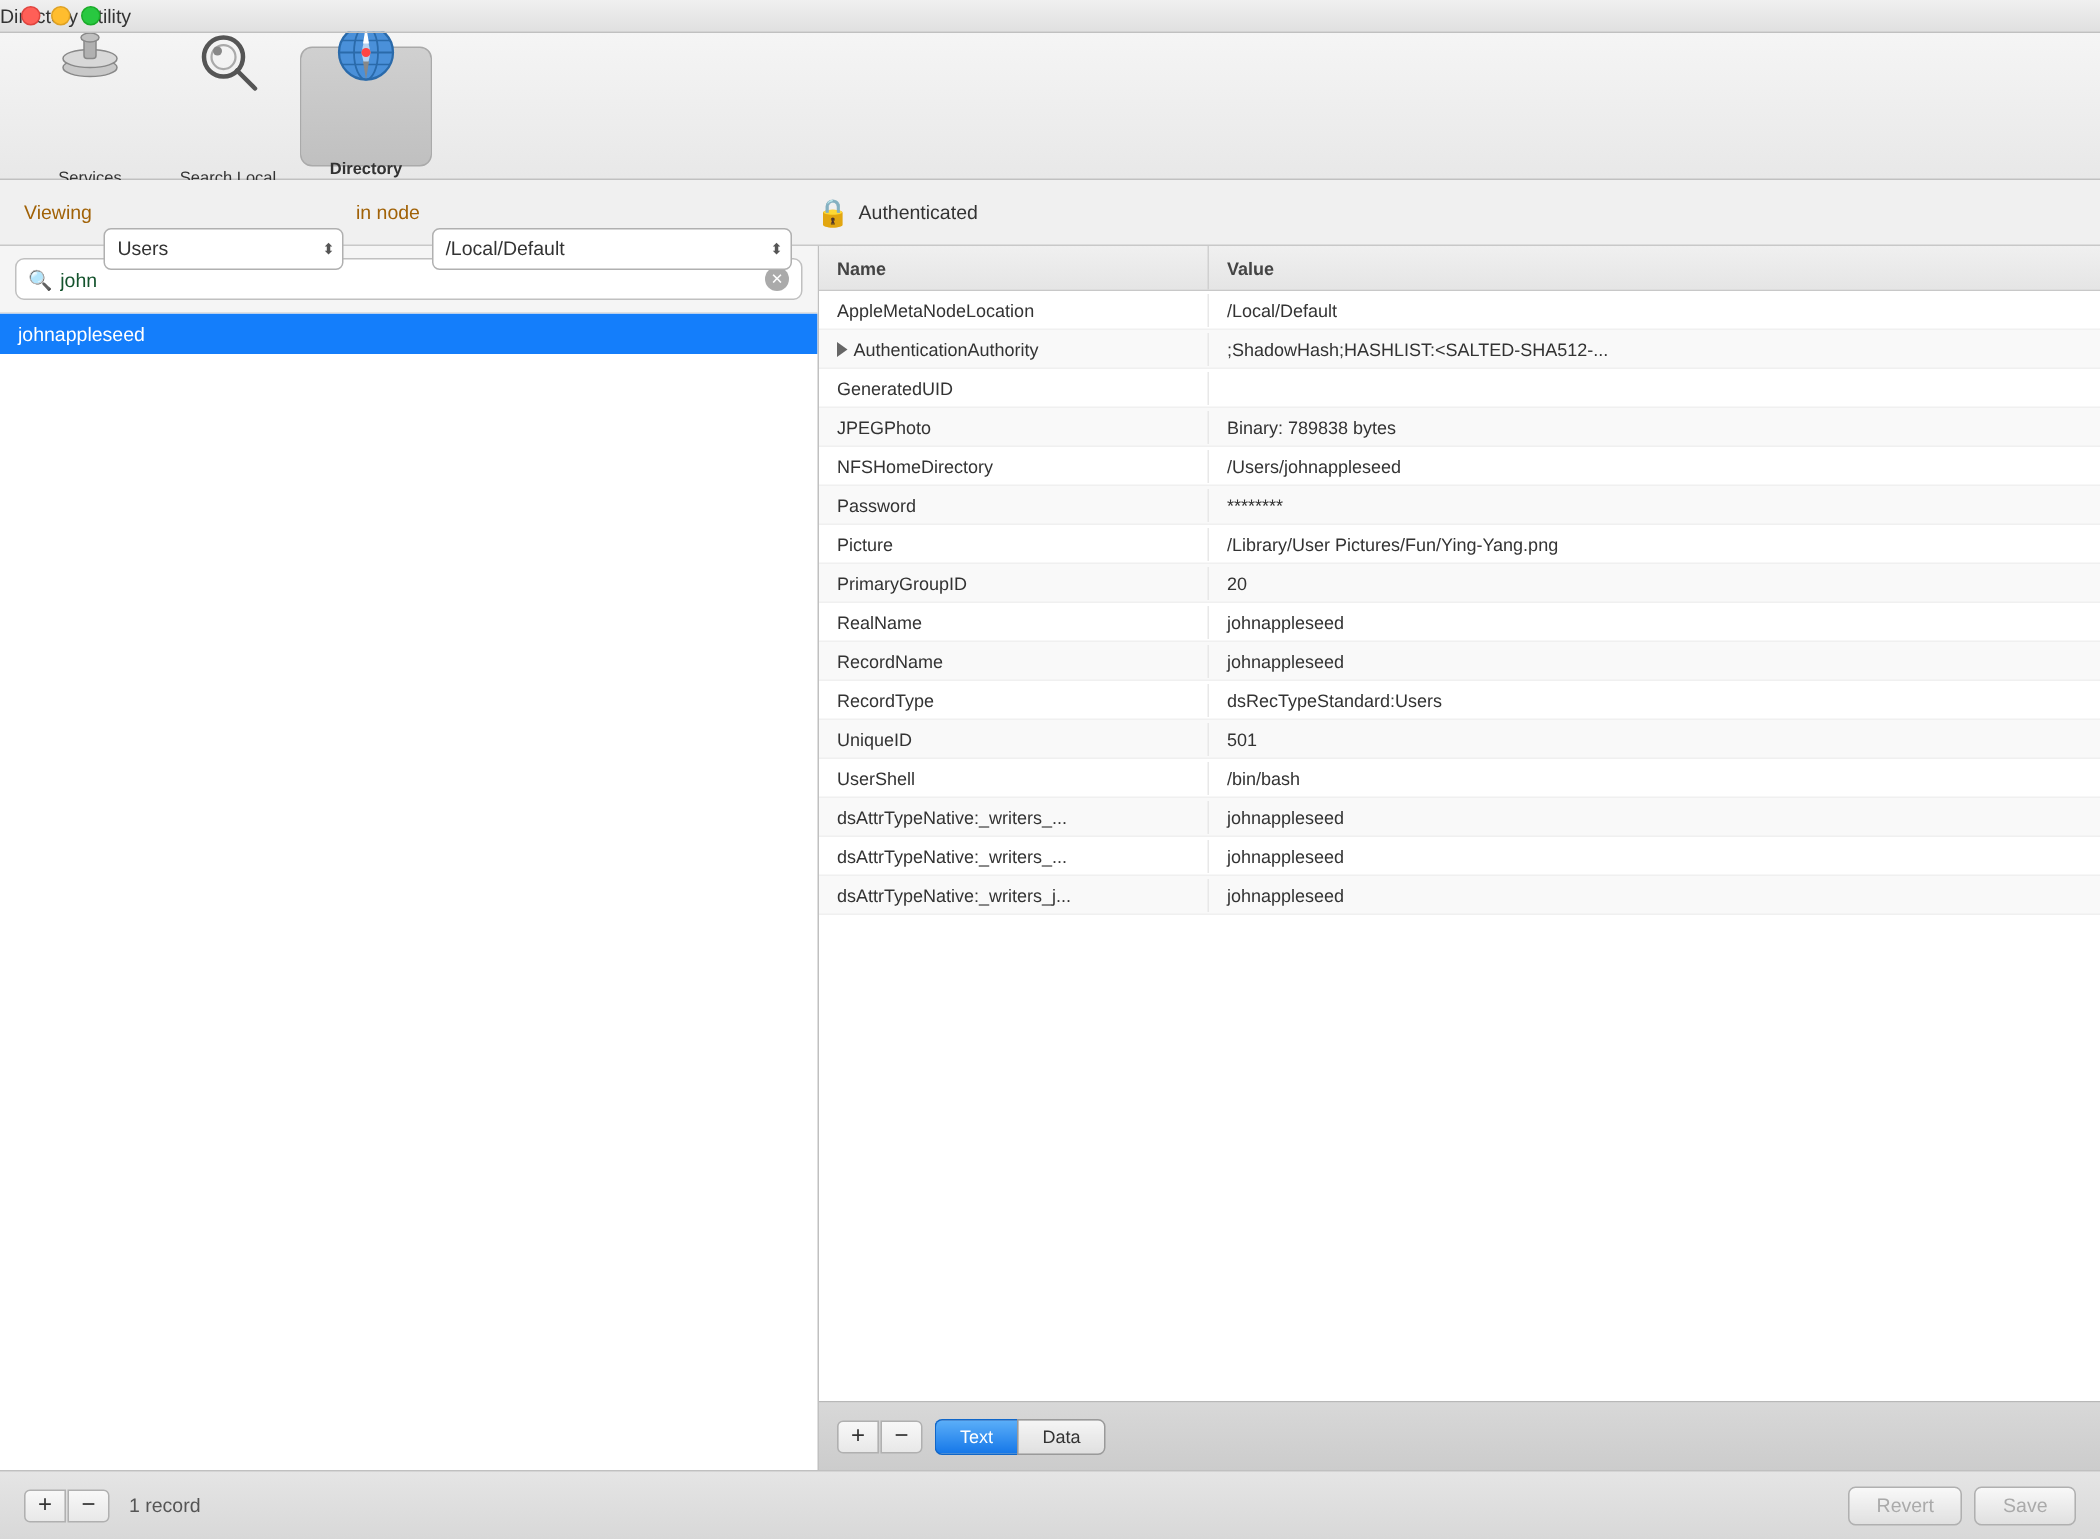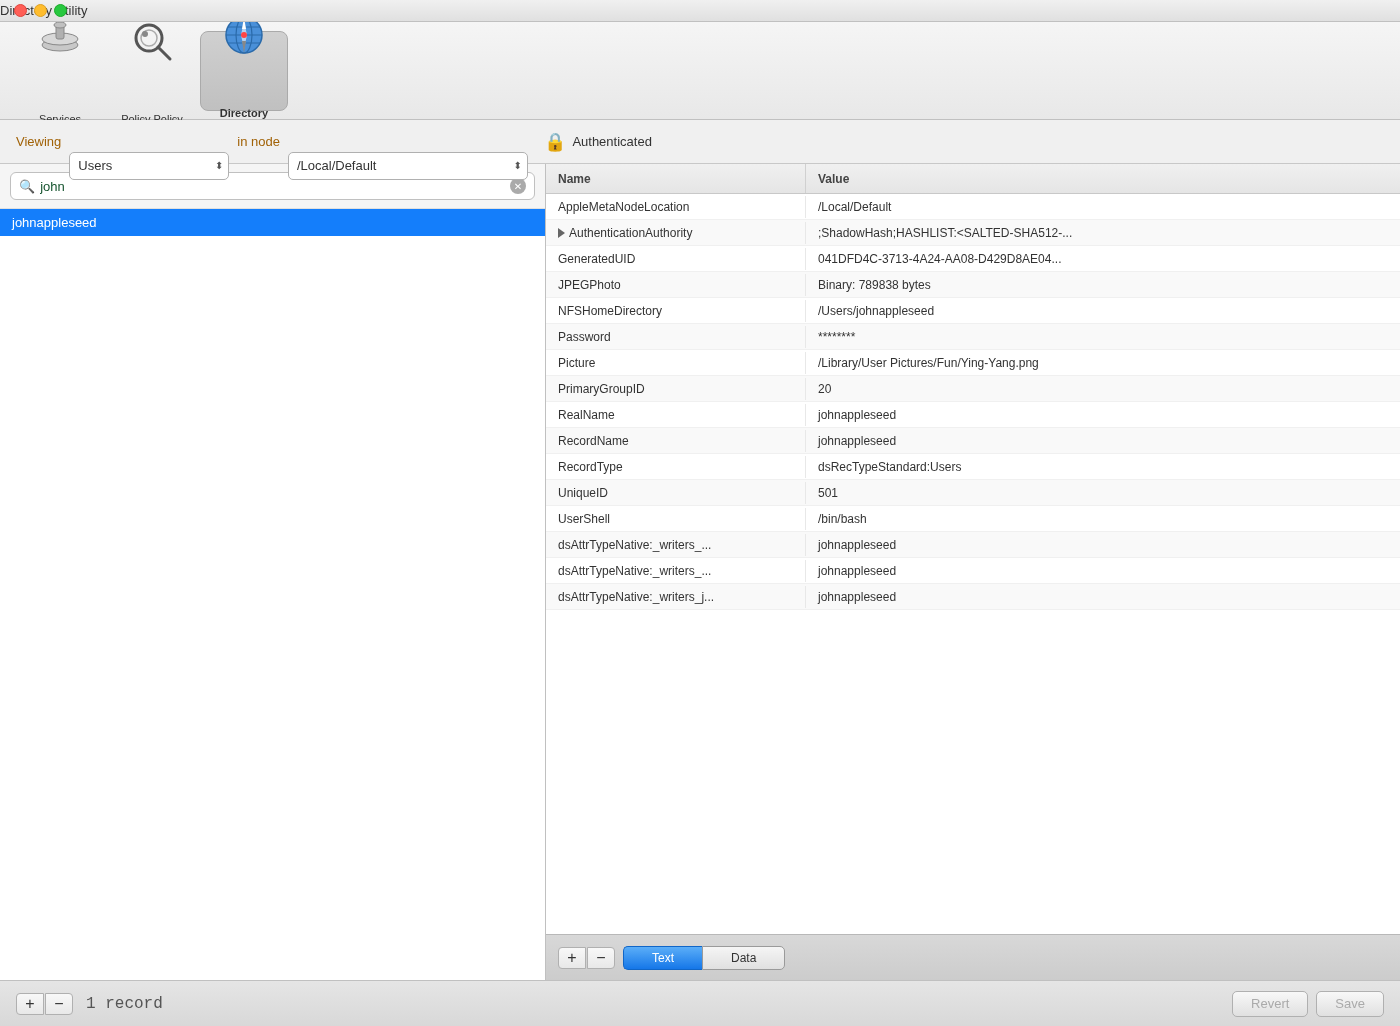--- a/index.html
+++ b/index.html
@@ -309,42 +309,41 @@
       cursor: pointer;
       display: flex;
       align-items: center;
       justify-content: center;
       color: #333;
       line-height: 1;
     }
     .add-remove-btns button:first-child { border-radius: 4px 0 0 4px; }
     .add-remove-btns button:last-child { border-radius: 0 4px 4px 0; }
     .record-count {
-      font-size: 16px;
+      font-size: 13px;
       color: #555;
       margin-left: 12px;
-      font-family: Liberation Mono, monospace;
     }
 
     
     .right-bottom-bar {
       background: linear-gradient(to bottom, #d8d8d8, #cccccc);
       border-top: 1px solid #b8b8b8;
       height: 46px;
       display: flex;
       align-items: center;
       padding: 0 12px;
       gap: 8px;
     }
     .text-data-btns {
       display: flex;
     }
     .seg-btn {
       height: 24px;
-      padding: 0 28px;
+      padding: 0 16px;
       font-size: 12px;
       cursor: pointer;
       border: 1px solid #9a9a9a;
       background: linear-gradient(to bottom, #f5f5f5, #e0e0e0);
       color: #333;
     }
     .seg-btn.active {
       background: linear-gradient(to bottom, #5baef8, #1577e8);
       color: white;
       border-color: #1066c8;
@@ -415,21 +414,21 @@
 
   <button class="toolbar-btn">
     <div class="toolbar-icon">
       <svg width="48" height="48" viewBox="0 0 48 48">
         <circle cx="21" cy="21" r="13" fill="none" stroke="#555" stroke-width="3"></circle>
         <line x1="30" y1="30" x2="42" y2="42" stroke="#555" stroke-width="3" stroke-linecap="round"></line>
         <circle cx="21" cy="21" r="8" fill="none" stroke="#aaa" stroke-width="1.5"></circle>
         <circle cx="17" cy="17" r="3" fill="#888"></circle>
       </svg>
     </div>
-    <span class="toolbar-btn-label">Policy Policy</span>
+    <span class="toolbar-btn-label">Search Local</span>
   </button>
 
   <button class="toolbar-btn active">
     <div class="toolbar-icon">
       <svg width="48" height="48" viewBox="0 0 48 48">
 
         <circle cx="24" cy="24" r="18" fill="#4a90d9" stroke="#2a6aaa" stroke-width="1.5"></circle>
         <ellipse cx="24" cy="24" rx="8" ry="18" fill="none" stroke="#2a6aaa" stroke-width="1.2"></ellipse>
         <line x1="6" y1="24" x2="42" y2="24" stroke="#2a6aaa" stroke-width="1.2"></line>
         <line x1="8" y1="16" x2="40" y2="16" stroke="#2a6aaa" stroke-width="1"></line>
@@ -500,21 +499,20 @@
           <div class="cell-name">
             <div class="expand-triangle"></div>
             <span>AuthenticationAuthority</span>
           </div>
           <div class="cell-value">;ShadowHash;HASHLIST:&lt;SALTED-SHA512-...</div>
         </div>
         <div class="table-row">
           <div class="cell-name">
             <span>GeneratedUID</span>
           </div>
-          <div class="cell-value">041DFD4C-3713-4A24-AA08-D429D8AE04...</div>
         </div>
         <div class="table-row">
           <div class="cell-name">
             <span>JPEGPhoto</span>
           </div>
           <div class="cell-value">Binary: 789838 bytes</div>
         </div>
         <div class="table-row">
           <div class="cell-name">
             <span>NFSHomeDirectory</span>

